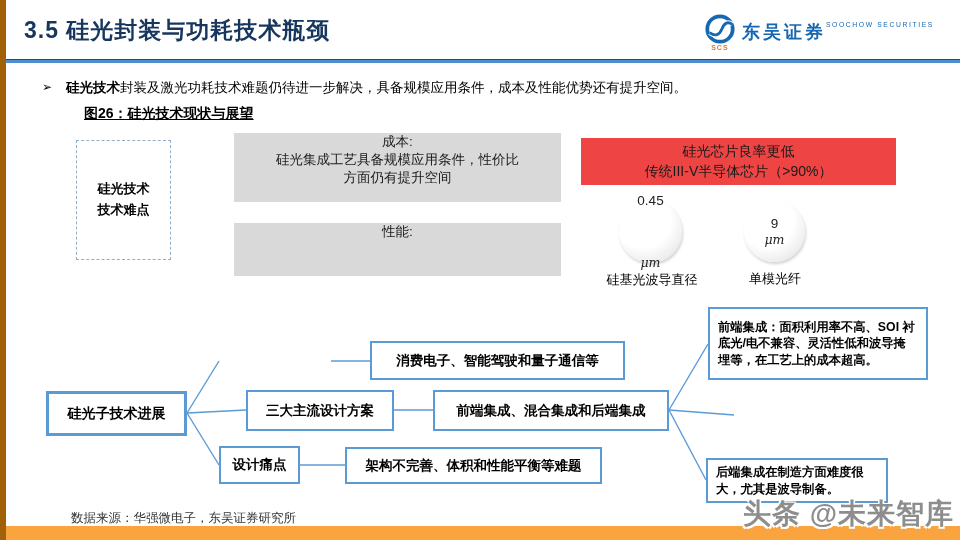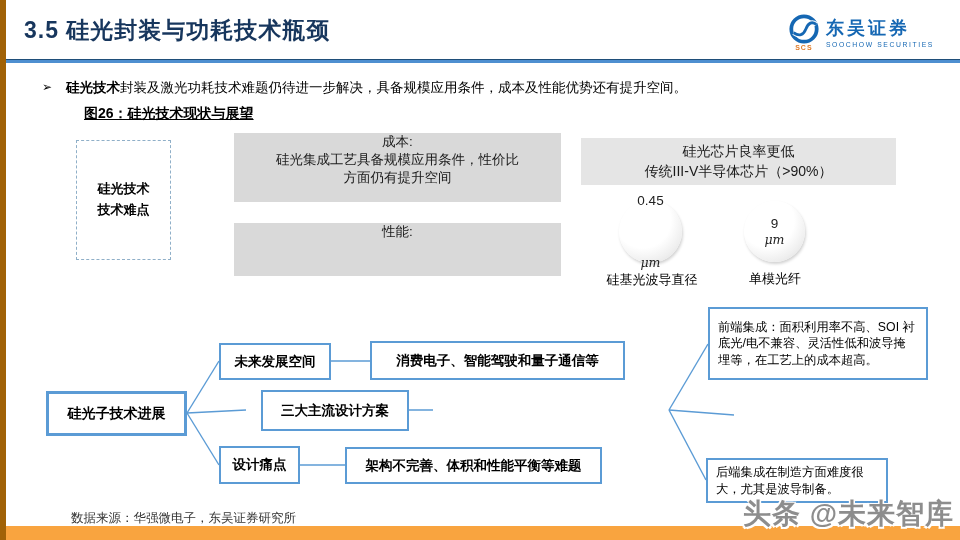--- a/index.html
+++ b/index.html
@@ -13,21 +13,21 @@
     position:absolute; left:18px; top:15px;
     font-size:23px; font-weight:bold; color:#17365D; letter-spacing:1px;
   }
   .header-rule {
     position:absolute; left:0; top:59px; width:960px; height:4px;
     background:#4E8FD0; border-top:1px solid #1F4E79;
   }
   .logo { position:absolute; right:26px; top:13px; display:flex; align-items:center; gap:6px; }
   .logo-mark-wrap { display:flex; flex-direction:column; align-items:center; }
   .logo-scs { font-size:7px; font-weight:bold; color:#E07B28; letter-spacing:1px; margin-top:-1px; }
-  .logo-text { display:flex; flex-direction:column; }
+  .logo-text { display:flex; flex-direction:row; }
   .logo-cn { font-size:18px; font-weight:bold; color:#1567B3; letter-spacing:3px; }
   .logo-en { font-size:6.8px; color:#1567B3; letter-spacing:1.6px; margin-top:1px; }
   
   .bullet-row { position:absolute; left:36px; top:79px; width:880px; font-size:13.5px; color:#000; }
   .bullet-glyph { margin-right:14px; font-size:12px; position:relative; top:-1px; }
   .lead-bold { font-weight:bold; }
   .figure-caption {
     position:absolute; left:62px; top:105px; font-size:14px; font-weight:bold;
     color:#000; text-decoration:underline;padding-left:16px;
   }
@@ -40,21 +40,21 @@
   }
   .gray-box {
     position:absolute; background:#D9D9D9; display:flex; flex-direction:column;
     align-items:center; text-align:center;
     font-size:13.5px; color:#1a1a1a; line-height:1.35;
   }
   .cost-box { left:228px; top:133px; width:327px; height:69px; padding:0 40px; }
   .perf-box { left:228px; top:223px; width:327px; height:53px; }
   .yield-box {
     position:absolute; left:575px; top:138px; width:315px; height:47px;
-    background:#e5e5e5; display:flex; flex-direction:column; align-items:center;
+    background:#ef4444; display:flex; flex-direction:column; align-items:center;
     justify-content:center; font-size:14px; line-height:1.4; color:#1a1a1a;
   }
   .sphere {
     position:absolute; border-radius:50%;
     background:radial-gradient(circle at 38% 32%, #ffffff 48%, #efefef 72%, #d6d6d6 100%);
     box-shadow:1px 2px 3px rgba(0,0,0,0.18);
     display:flex; flex-direction:column; align-items:center; justify-content:center;
     font-size:13.5px; color:#222; line-height:1.2;
   }
   .sphere-1 { left:613px; top:200px; width:63px; height:63px;gap:46px; }
@@ -65,28 +65,28 @@
   .circle-label-2 { left:741px; top:270px; width:56px; }
   
   .fc-box {
     position:absolute; background:#fff; border:2.5px solid #5B9BD5;
     display:flex; align-items:center; justify-content:center; text-align:center;
     font-size:13.5px; font-weight:bold; color:#000;
   }
   .fc-root { left:40px; top:391px; width:141px; height:45px; border-width:3px; font-size:14px; }
   .fc-a  { left:213px; top:343px; width:112px; height:37px; }
   .fc-a2 { left:364px; top:341px; width:255px; height:39px; }
-  .fc-b  { left:240px; top:390px; width:148px; height:41px;margin-left:15px; }
+  .fc-b  { left:240px; top:390px; width:148px; height:41px; }
   .fc-b2 { left:427px; top:390px; width:236px; height:41px; }
   .fc-c  { left:213px; top:446px; width:81px;  height:38px; }
   .fc-c2 { left:339px; top:447px; width:257px; height:37px; }
   .fc-detail {
     position:absolute; background:#fff; border:2.5px solid #5B9BD5;
     display:flex; align-items:center; text-align:left;
-    font-size:12.3px; font-weight:normal; color:#000; line-height:1.32;
+    font-size:12.3px; font-weight:bold; color:#000; line-height:1.32;
     padding:3px 8px;
   }
   .fc-d1 { left:702px; top:307px; width:220px; height:73px; }
   .fc-d2 { left:728px; top:392px; width:189px; height:46px; }
   .fc-d3 { left:700px; top:458px; width:182px; height:45px; }
   .connectors { position:absolute; left:0; top:0; width:960px; height:540px; pointer-events:none; }
   
   .source-note { position:absolute; left:65px; top:510px; font-size:12.5px; color:#333; }
   .orange-bar { position:absolute; left:0; top:526px; width:960px; height:14px; background:#F9A43F; }
   .watermark {
@@ -163,24 +163,24 @@
       <line x1="388" y1="410" x2="427" y2="410"></line>
       <line x1="294" y1="465" x2="339" y2="465"></line>
       <line x1="663" y1="410" x2="702" y2="344"></line>
       <line x1="663" y1="410" x2="728" y2="415"></line>
       <line x1="663" y1="410" x2="700" y2="480"></line>
     </g>
   </svg>
 
   <div class="fc-box fc-root">硅光子技术进展</div>
 
-  <div class="fc-box fc-a">未来发展空间</div>
   <div class="fc-box fc-a2">消费电子、智能驾驶和量子通信等</div>
 
   <div class="fc-box fc-b">三大主流设计方案</div>
+  <div class="fc-box fc-b2">前端集成、混合集成和后端集成</div>
 
   <div class="fc-box fc-c">设计痛点</div>
   <div class="fc-box fc-c2">架构不完善、体积和性能平衡等难题</div>
 
   <div class="fc-detail fc-d1">
     <span>前端集成：面积利用率不高、SOI 衬底光/电不兼容、灵活性低和波导掩埋等，在工艺上的成本超高。</span>
   </div>
   <div class="fc-detail fc-d3">
     <span>后端集成在制造方面难度很大，尤其是波导制备。</span>
   </div>

